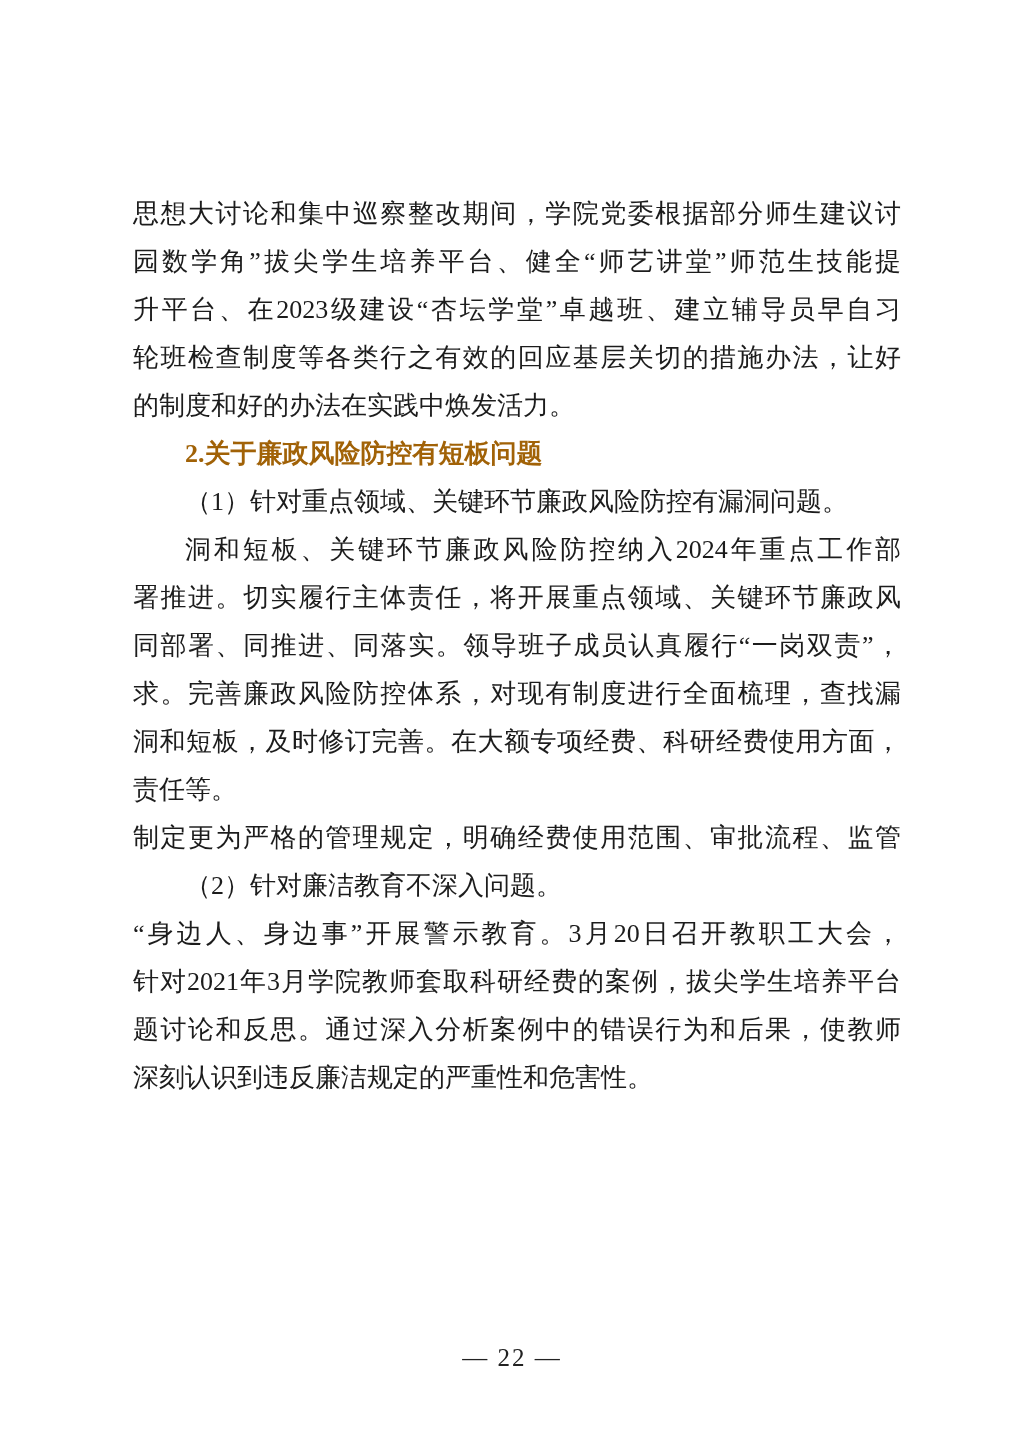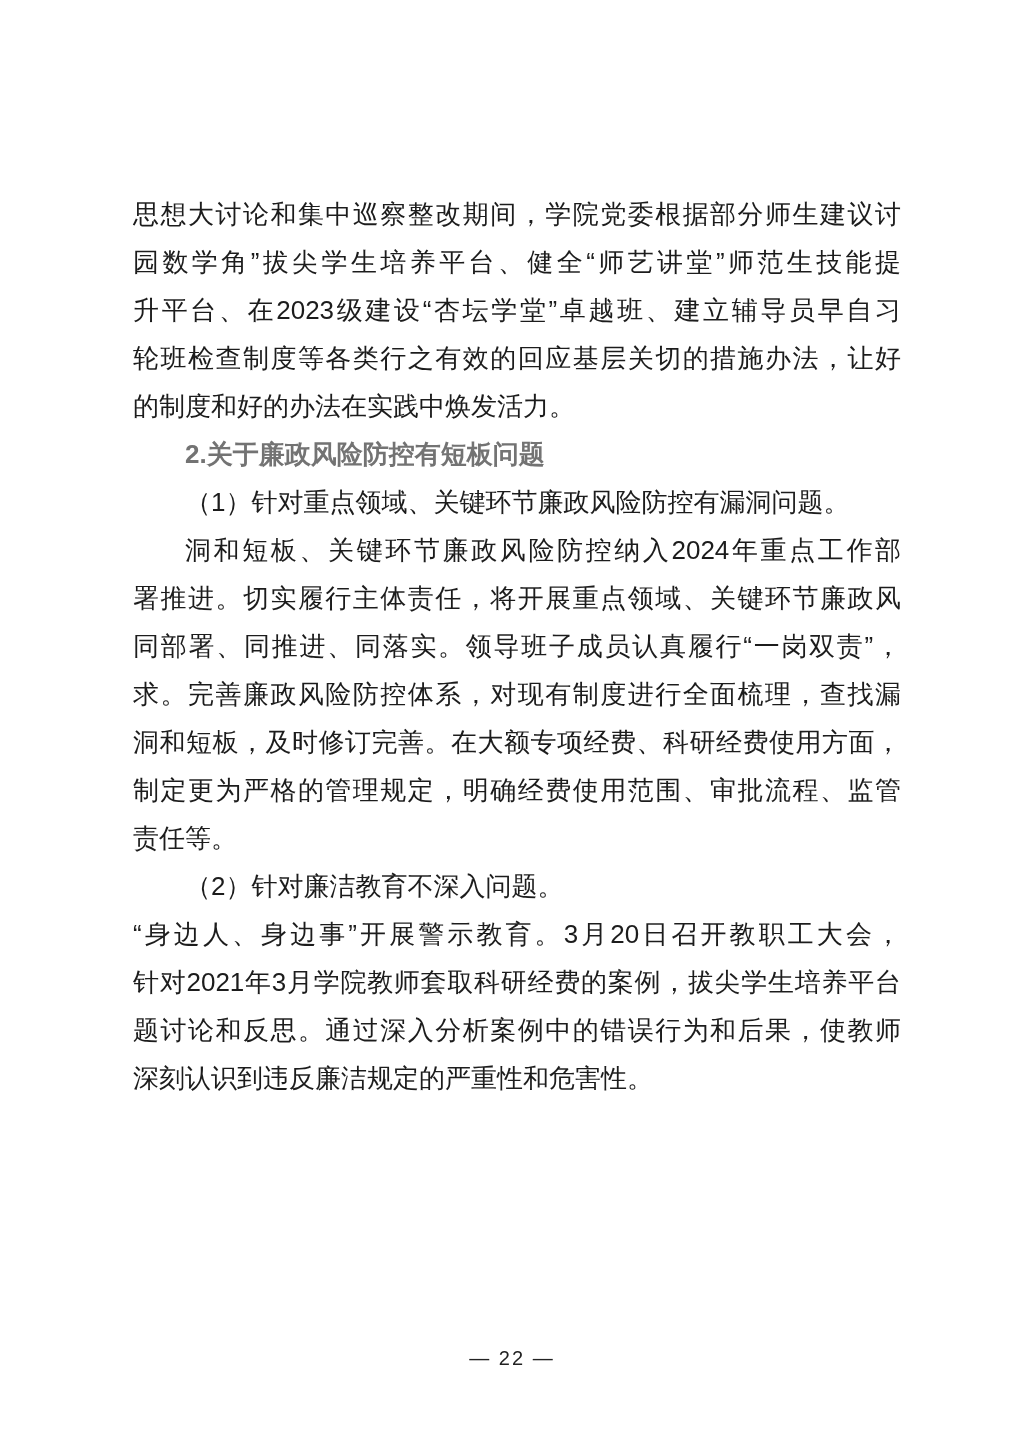--- a/index.html
+++ b/index.html
@@ -6,21 +6,21 @@
     margin: 0;
     padding: 0;
     background: #ffffff;
   }
   .page {
     position: relative;
     width: 1024px;
     height: 1448px;
     background: #ffffff;
     overflow: hidden;
-    font-family: Liberation Sans, sans-serif;
+    font-family: Liberation Serif, serif;
   }
   .text-block {
     position: absolute;
     left: 133px;
     top: 190px;
     width: 768px;
   }
   .para {
     margin: 0;
     padding: 0;
@@ -41,29 +41,29 @@
     text-justify: inter-character;
   }
   .line.indent {
     padding-left: 52px;
   }
   .line.indent.fill {
     width: 716px;
   }
   .line.heading {
     font-weight: 700;
-    color: #737373;
+    color: #a16207;
   }
   .footer {
     position: absolute;
     top: 1338px;
     left: 0;
     width: 1024px;
     text-align: center;
-    font-size: 20px;
+    font-size: 25px;
     line-height: 40px;
     color: #222222;
     letter-spacing: 2px;
   }
 </style>
 </head>
 <body>
 
 <div class="page">
   <div class="text-block">
@@ -80,22 +80,22 @@
       </div>
       <div class="para">
         <div class="line indent">（1）针对重点领域、关键环节廉政风险防控有漏洞问题。</div>
       </div>
       <div class="para">
         <div class="line indent fill">洞和短板、关键环节廉政风险防控纳入2024年重点工作部</div>
         <div class="line fill">署推进。切实履行主体责任，将开展重点领域、关键环节廉政风</div>
         <div class="line fill">同部署、同推进、同落实。领导班子成员认真履行“一岗双责”，</div>
         <div class="line fill">求。完善廉政风险防控体系，对现有制度进行全面梳理，查找漏</div>
         <div class="line fill">洞和短板，及时修订完善。在大额专项经费、科研经费使用方面，</div>
+        <div class="line">责任等。</div>
         <div class="line fill">制定更为严格的管理规定，明确经费使用范围、审批流程、监管</div>
-        <div class="line">责任等。</div>
       </div>
       <div class="para">
         <div class="line indent">（2）针对廉洁教育不深入问题。</div>
       </div>
       <div class="para">
         <div class="line fill">“身边人、身边事”开展警示教育。3月20日召开教职工大会，</div>
         <div class="line fill">针对2021年3月学院教师套取科研经费的案例，拔尖学生培养平台</div>
         <div class="line fill">题讨论和反思。通过深入分析案例中的错误行为和后果，使教师</div>
         <div class="line">深刻认识到违反廉洁规定的严重性和危害性。</div>
       </div>

